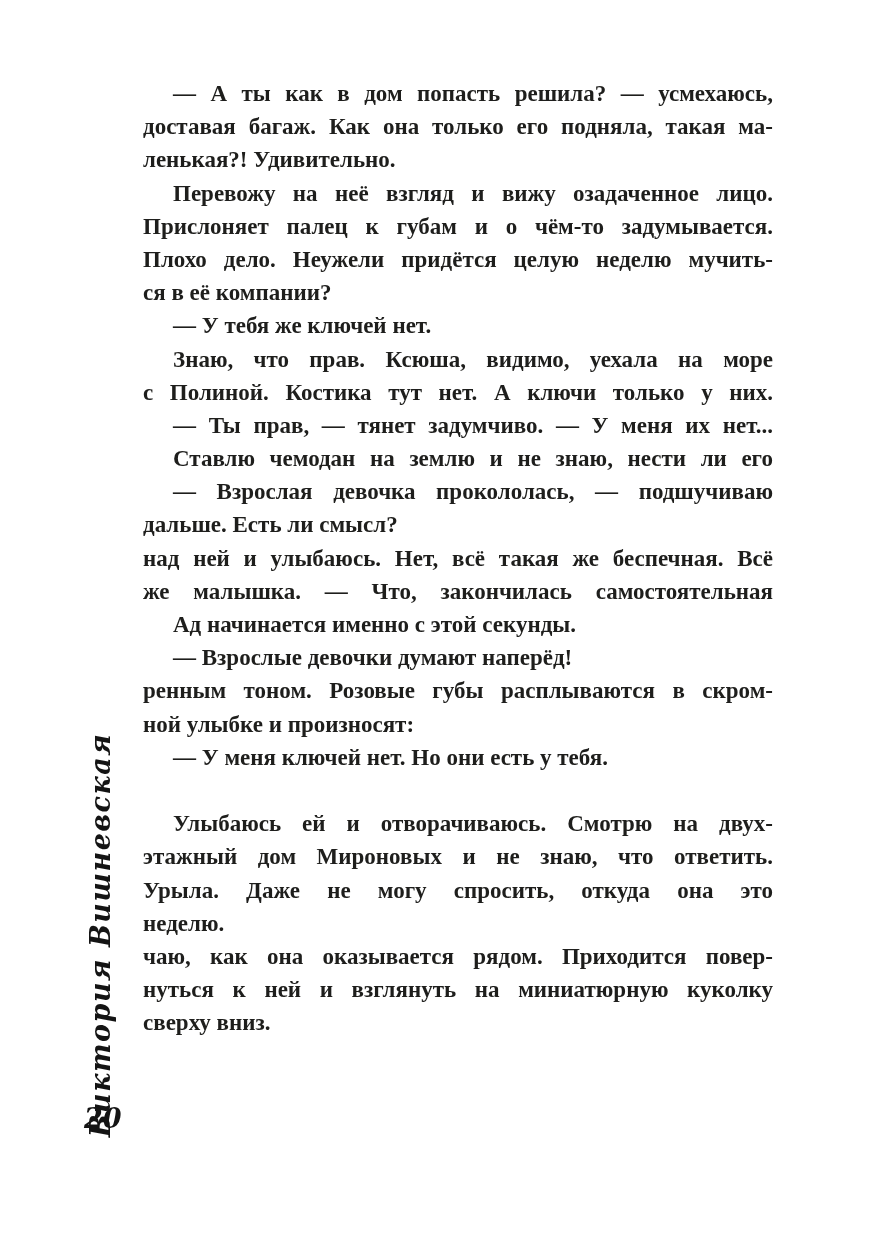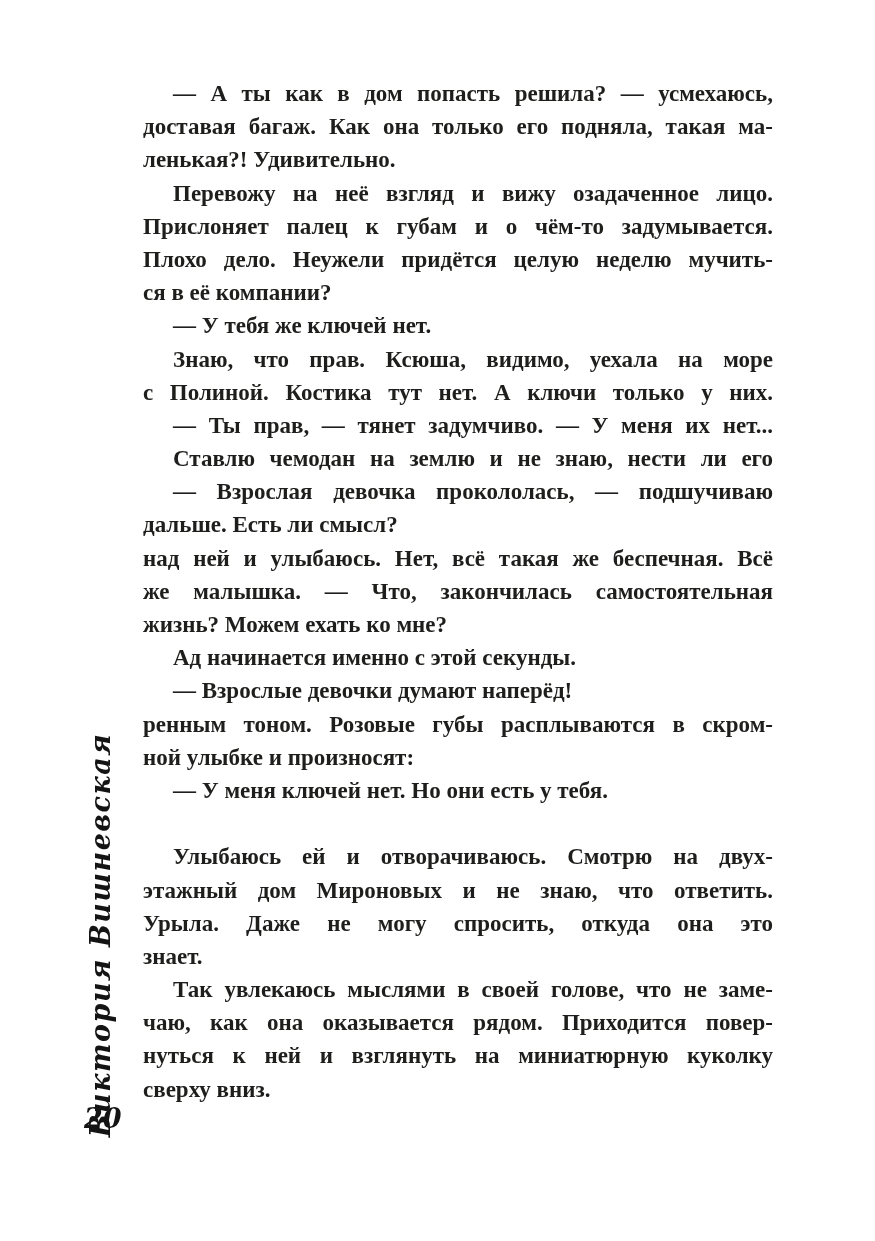--- a/index.html
+++ b/index.html
@@ -89,30 +89,28 @@
       <div class="line last">ся в её компании?</div>
       <div class="line first last">— У тебя же ключей нет.</div>
       <div class="line first">Знаю, что прав. Ксюша, видимо, уехала на море</div>
       <div class="line">с Полиной. Костика тут нет. А ключи только у них.</div>
       <div class="line first">— Ты прав, — тянет задумчиво. — У меня их нет...</div>
       <div class="line first">Ставлю чемодан на землю и не знаю, нести ли его</div>
       <div class="line first">— Взрослая девочка прокололась, — подшучиваю</div>
       <div class="line last">дальше. Есть ли смысл?</div>
       <div class="line">над ней и улыбаюсь. Нет, всё такая же беспечная. Всё</div>
       <div class="line">же малышка. — Что, закончилась самостоятельная</div>
-      <div class="line last">жизнь? Можем ехать ко мне?</div>
       <div class="line first last">Ад начинается именно с этой секунды.</div>
       <div class="line first last">— Взрослые девочки думают наперёд!</div>
       <div class="line">ренным тоном. Розовые губы расплываются в скром-</div>
       <div class="line last">ной улыбке и произносят:</div>
       <div class="line first last">— У меня ключей нет. Но они есть у тебя.</div>
       <div class="break"></div>
       <div class="line first">Улыбаюсь ей и отворачиваюсь. Смотрю на двух-</div>
       <div class="line">этажный дом Мироновых и не знаю, что ответить.</div>
       <div class="line">Урыла. Даже не могу спросить, откуда она это</div>
-      <div class="line last">знает.</div>
-      <div class="line first">Так увлекаюсь мыслями в своей голове, что не заме-</div>
+      <div class="line last">неделю.</div>
       <div class="line">чаю, как она оказывается рядом. Приходится повер-</div>
       <div class="line">нуться к ней и взглянуть на миниатюрную куколку</div>
       <div class="line last">сверху вниз.</div>
     </div>
 
 </div>
 
 </body></html>

